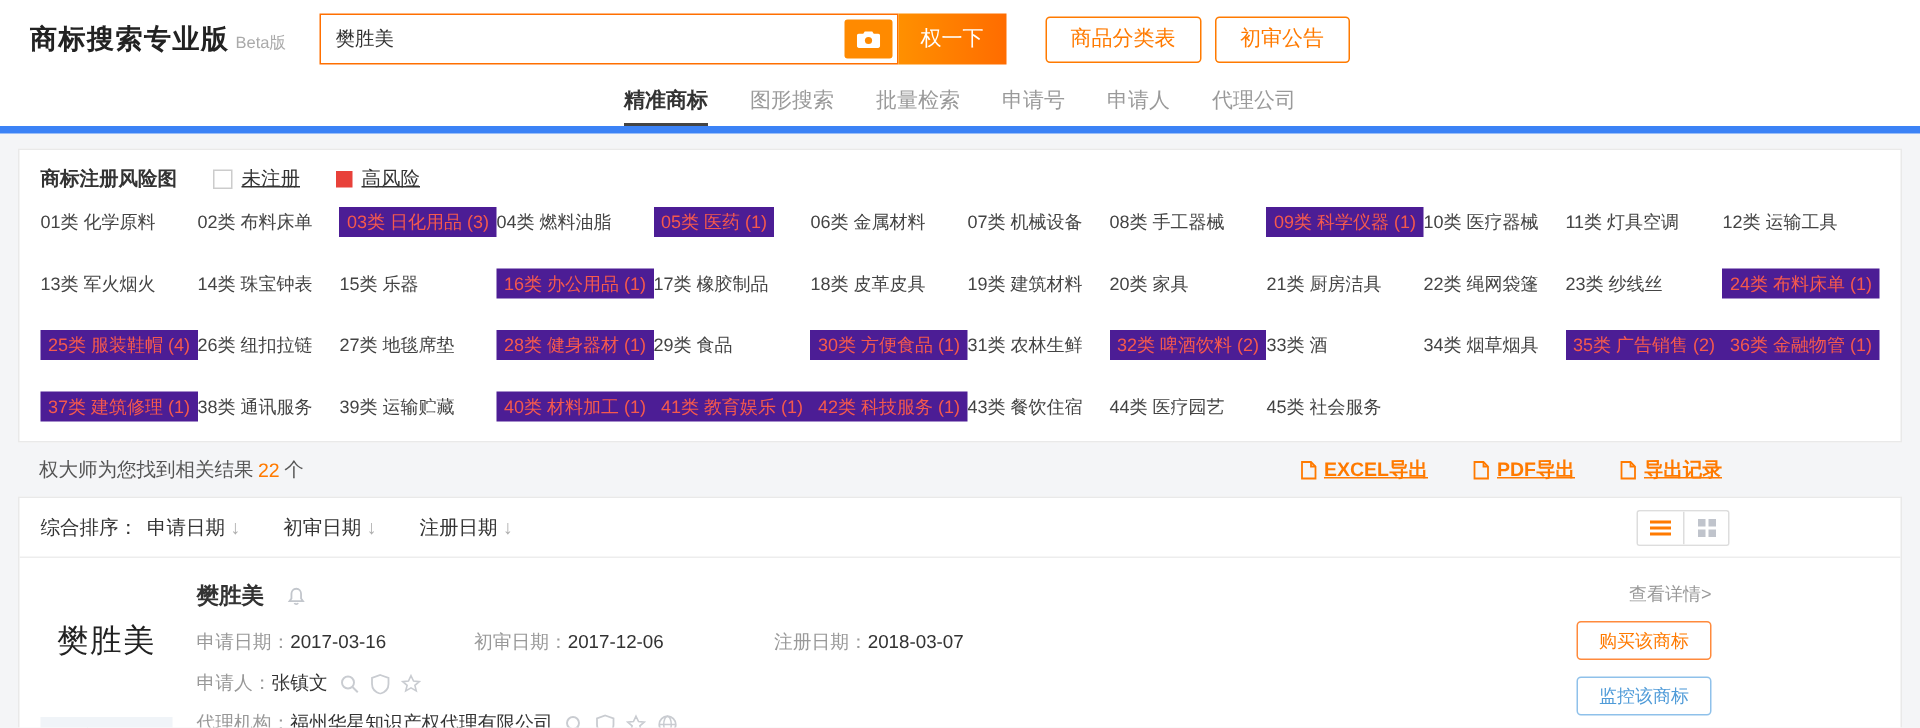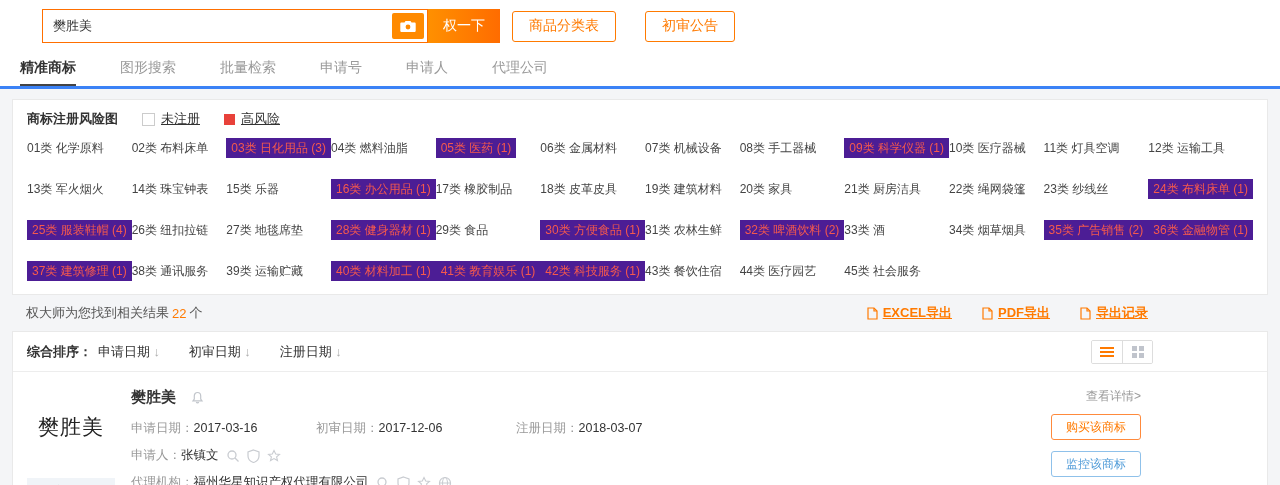--- a/index.html
+++ b/index.html
@@ -9,25 +9,25 @@
   
   .header { height:52px; background:#fff; display:flex; align-items:center; padding:0 20px; }
   .logo { display:flex; align-items:baseline; }
   .logo-title { font-size:18px; font-weight:bold; color:#222; letter-spacing:1px; }
   .logo-badge { font-size:11px; color:#aaa; margin-left:4px; }
   .search-wrap { display:flex; margin-left:22px; height:34px; }
   .search-box { width:386px; border:1px solid #ff6f00; background:#fff; display:flex; align-items:center; }
   .search-input { flex:1; border:none; outline:none; padding:0 10px; font-size:13px; color:#333; font-family:inherit; background:transparent; }
   .camera-btn { width:32px; height:26px; margin-right:3px; background:#ff8a00; border:none; display:flex; align-items:center; justify-content:center; cursor:pointer; border-radius:2px; flex:0 0 auto; }
   .search-submit { width:72px; border:none; background:linear-gradient(90deg,#ff9000,#ff6c00); color:#fff; font-size:14px; cursor:pointer; font-family:inherit; }
-  .header-actions { display:flex; gap:29px; margin-left:12px; }
+  .header-actions { display:flex; gap:9px; margin-left:26px; }
   .action-btn { height:31px; padding:0 16px; background:#fff; border:1px solid #ff7a00; color:#ff7a00; font-size:14px; border-radius:3px; cursor:pointer; font-family:inherit; }
 
   
-  .tabs { height:37px; background:#fff; border-bottom:3px solid #3b82f6; display:flex; gap:44px; padding:0 20px; }
+  .tabs { height:37px; background:#fff; border-bottom:5px solid #3b82f6; display:flex; gap:28px; padding:0 20px;justify-content:center; }
   .tab { display:flex; align-items:center; font-size:14px; color:#9a9a9a; border-bottom:2px solid transparent; cursor:pointer; }
   .tab.active { color:#333; font-weight:bold; border-bottom-color:#444; }
 
   
   .main { padding:10px 12px 0; }
   .card { background:#fff; border:1px solid #e9e9e9; }
 
   
   .risk-card { padding:10px 14px 14px; }
   .risk-header { display:flex; align-items:center; gap:24px; }
@@ -44,21 +44,21 @@
   
   .results-bar { display:flex; align-items:center; padding:9px 14px; }
   .results-count-text { color:#555; }
   .results-count-num { color:#ff7a00; margin:0 3px; }
   .exports { margin-left:auto; display:flex; gap:30px; margin-right:106px; }
   .export-link { display:flex; align-items:center; gap:5px; color:#ff7a00; font-weight:bold; font-size:13px; text-decoration:underline; cursor:pointer; }
 
   
   .results-card { min-height:200px; }
   .sort-bar { display:flex; align-items:center; height:40px; padding:0 14px; border-bottom:1px solid #ededed; }
-  .sort-label { font-weight:bold; color:#333; }
+  .sort-label { font-weight:normal; color:#333; }
   .sort-options { display:flex; gap:28px; margin-left:6px; }
   .sort-opt { color:#333; cursor:pointer;font-family:Liberation Mono, monospace; }
   .sort-arrow { color:#adadad; margin-left:3px; }
   .view-toggle { margin-left:auto; margin-right:100px; display:flex; border:1px solid #ddd; border-radius:2px; overflow:hidden; }
   .vt-btn { width:30px; height:22px; display:flex; align-items:center; justify-content:center; background:#fff; cursor:pointer; border:none; }
   .vt-btn + .vt-btn { border-left:1px solid #ddd; }
 
   
   .result-item { display:flex; padding:14px; }
   .mark-col { width:88px; display:flex; flex-direction:column; flex:0 0 auto; }
@@ -76,20 +76,24 @@
   .side-col { width:140px; margin-right:112px; display:flex; flex-direction:column; align-items:flex-end; flex:0 0 auto; }
   .detail-link { color:#999; font-size:12px; cursor:pointer; margin-top:2px; }
   .side-btn { width:90px; height:26px; margin-top:9px; background:#fff; font-size:12px; border-radius:3px; cursor:pointer; font-family:inherit; }
   .btn-buy { border:1px solid #ff8a3c; color:#ff7a00; }
   .btn-monitor { border:1px solid #8fc1ea; color:#4f9bd8; margin-top:11px; }
 </style>
 </head>
 <body>
 
 <div class="header">
+  <div class="logo">
+    <span class="logo-title">商标搜索专业版</span>
+    <span class="logo-badge">Beta版</span>
+  </div>
   <div class="search-wrap">
     <div class="search-box">
       <input class="search-input" type="text" value="樊胜美" style="">
       <button class="camera-btn">
         <span style="display:inline-flex;">
           <svg width="16" height="13" viewBox="0 0 16 13">
               <path fill="#fff" d="M5.5 1 4.5 2.5H1.5C.8 2.5.3 3 .3 3.7v7c0 .7.6 1.3 1.3 1.3h12.8c.7 0 1.3-.6 1.3-1.3v-7c0-.7-.5-1.2-1.2-1.2h-3L10.5 1z"></path>
               <circle cx="8" cy="7" r="2.4" fill="#ff8a00"></circle>
             </svg>
         </span>

